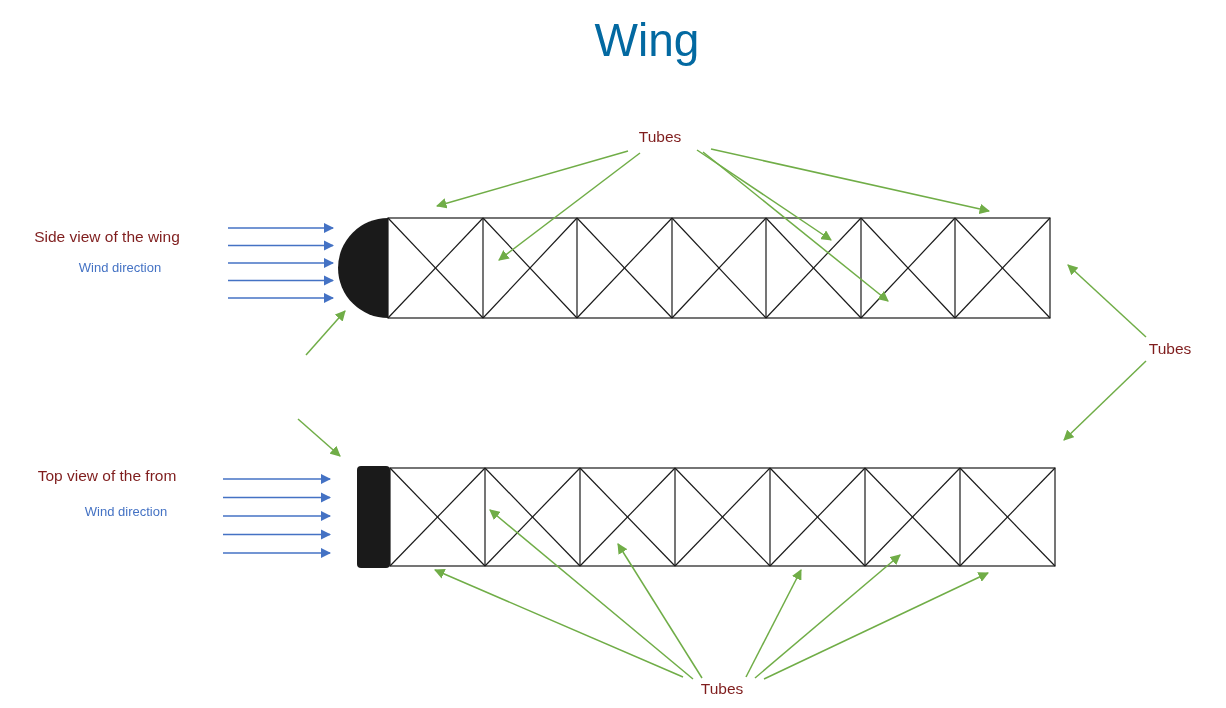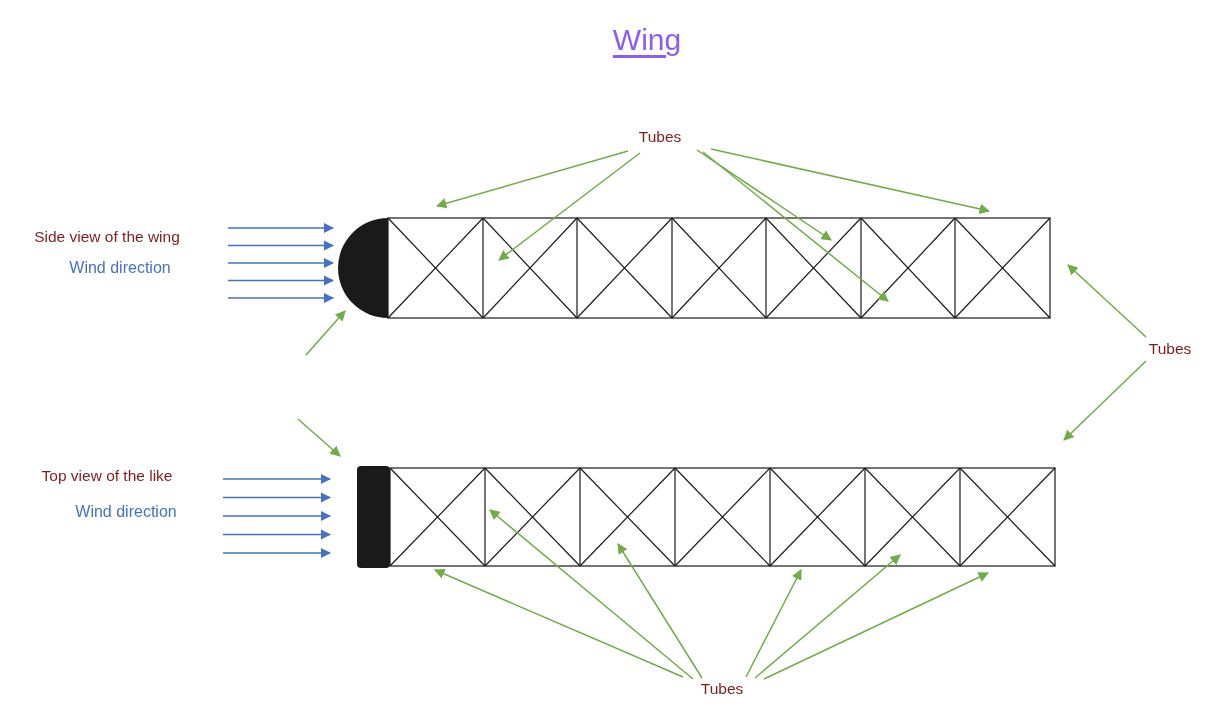--- a/index.html
+++ b/index.html
@@ -24,30 +24,29 @@
     position: absolute;
     transform: translate(-50%, -50%);
     white-space: nowrap;
     color: #7f1d1d;
     font-size: 15.5px;
     line-height: 1.55;
     text-align: center;
   }
   .lbl.blue {
     color: #4472C4;
-    font-size: 16px;
+    font-size: 13px;
   }
   .title {
     position: absolute;
     left: 647px;
     top: 40px;
     transform: translate(-50%, -50%);
-    font-size: 30px;
-    color: #8b5cf6;
-    text-decoration: underline;
+    font-size: 46px;
+    color: #0369a1;
     text-underline-offset: 5px;
     white-space: nowrap;
   }
   .aero {
     white-space: normal;
     width: 320px;
   }
 </style>
 </head>
 <body>
@@ -168,16 +167,16 @@
   <div class="lbl" style="left:660px; top:137px;">Tubes</div>
   <div class="lbl" style="left:1170px; top:349px;">Tubes</div>
   <div class="lbl" style="left:722px; top:689px;">Tubes</div>
 
   <div class="lbl" style="left:107px; top:237px;">Side view of the wing</div>
   <div class="lbl blue" style="left:120px; top:268px;">Wind direction</div>
 
   <div class="lbl aero" style="left:168px; top:388px;">
   </div>
 
-  <div class="lbl" style="left:107px; top:476px;">Top view of the like</div>
+  <div class="lbl" style="left:107px; top:476px;">Top view of the from</div>
   <div class="lbl blue" style="left:126px; top:512px;">Wind direction</div>
 
 </div>
 
 </body></html>

